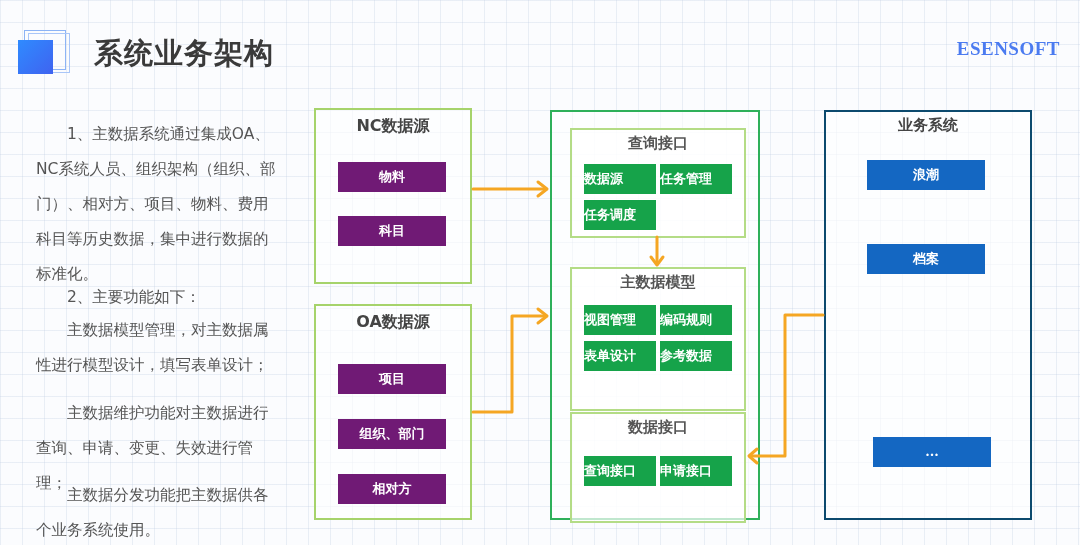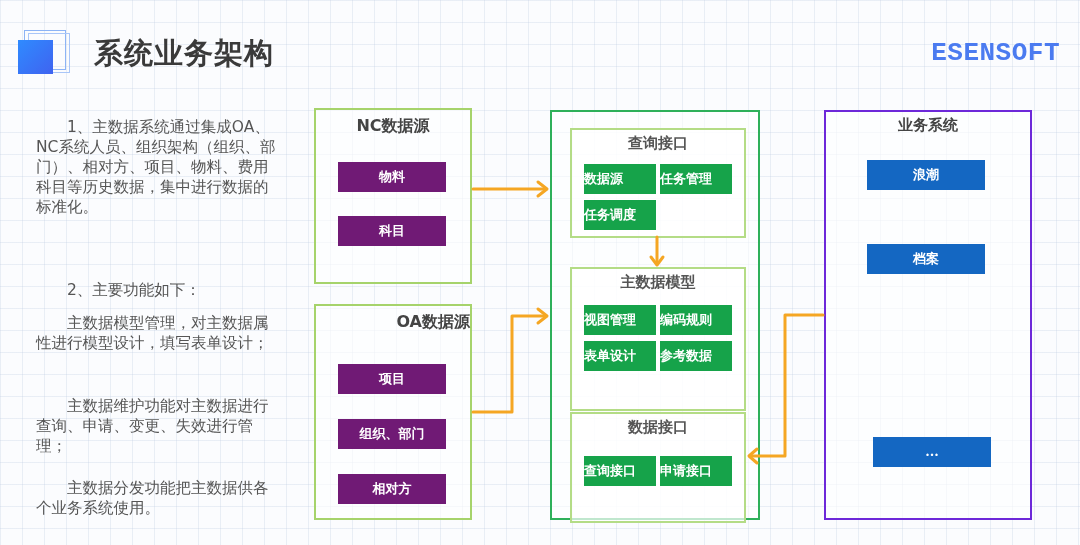--- a/index.html
+++ b/index.html
@@ -14,44 +14,44 @@
       background-size: 22px 22px;
     }
     .abs { position: absolute; }
 
     
     .logo-mark { left: 18px; top: 30px; width: 52px; height: 46px; }
     .logo-mark .back1 { position: absolute; left: 6px; top: 0; width: 42px; height: 40px; border: 1px solid #8db4f5; }
     .logo-mark .back2 { position: absolute; left: 10px; top: 3px; width: 42px; height: 40px; border: 1px solid #a9c6f8; }
     .logo-mark .front { position: absolute; left: 0; top: 10px; width: 35px; height: 34px; background: linear-gradient(135deg, #2f8bff 0%, #3f63f0 100%); }
     .page-title { left: 94px; top: 34px; font-size: 29px; font-weight: bold; color: #3a3a3a; letter-spacing: 1px; }
-    .brand { right: 20px; top: 38px; font-size: 26px; font-weight: bold; color: #4b7bf0; font-family: Liberation Mono, monospace; letter-spacing: 0.5px; }
+    .brand { right: 20px; top: 38px; font-size: 19px; font-weight: bold; color: #4b7bf0; font-family: Liberation Serif, serif; letter-spacing: 0.5px; }
 
     
-    .desc { left: 36px; width: 246px; font-size: 15.5px; color: #555; line-height: 20px; }
+    .desc { left: 36px; width: 246px; font-size: 15.5px; color: #555; line-height: 35px; }
     .desc p { text-indent: 2em; }
     .desc.p1 { top: 117px; }
     .desc.p2 { top: 280px; }
     .desc.p3 { top: 313px; }
     .desc.p4 { top: 396px; }
     .desc.p5 { top: 478px; }
 
     
     .src-box { border: 2px solid #a6d36b; background: rgba(255,255,255,0.6); }
     .src-title { position: absolute; left: 0; right: 0; text-align: center; font-weight: bold; font-size: 16px; color: #444; }
     .src-item { position: absolute; left: 22px; width: 108px; height: 30px; background: #701a75; color: #fff; font-size: 13px; font-weight: bold; text-align: center; line-height: 30px; font-family: "DejaVu Serif", serif; }
 
     
     .center-box { left: 550px; top: 110px; width: 210px; height: 410px; border: 2px solid #2eb05a; background: rgba(255,255,255,0.5); }
     .module { position: absolute; left: 18px; width: 176px; border: 2px solid #b4dc86; background: rgba(255,255,255,0.7); }
     .module-title { position: absolute; left: 0; right: 0; top: 4px; text-align: center; font-size: 15px; font-weight: bold; color: #555; font-family: "DejaVu Serif", serif; }
     .mod-btn { position: absolute; width: 72px; height: 30px; background: #16a34a; color: #fff; font-size: 13px; font-weight: bold; text-align: left; line-height: 30px; font-family: "DejaVu Serif", serif; }
 
     
-    .biz-box { left: 824px; top: 110px; width: 208px; height: 410px; border: 2px solid #6d28d9; background: rgba(255,255,255,0.6); }
+    .biz-box { left: 824px; top: 110px; width: 208px; height: 410px; border: 2px solid #0c4a6e; background: rgba(255,255,255,0.6); }
     .biz-title { position: absolute; left: 0; right: 0; top: 4px; text-align: center; font-size: 15px; font-weight: bold; color: #444; font-family: "DejaVu Serif", serif; }
     .biz-item { position: absolute; width: 118px; height: 30px; background: #1467c2; color: #fff; font-size: 13px; font-weight: bold; text-align: center; line-height: 30px; font-family: "DejaVu Serif", serif; }
 
     svg.arrows { position: absolute; left: 0; top: 0; width: 1080px; height: 545px; pointer-events: none; }
   </style>
 </head>
 <body>
 
 <div class="abs logo-mark">
   <div class="back1"></div>
@@ -77,21 +77,21 @@
     <p>主数据分发功能把主数据供各个业务系统使用。</p>
   </div>
 
 <div class="abs src-box" style="left:314px; top:108px; width:158px; height:176px;">
   <div class="src-title" style="top:6px;">NC数据源</div>
   <div class="src-item" style="top:52px;">物料</div>
   <div class="src-item" style="top:106px;">科目</div>
 </div>
 
 <div class="abs src-box" style="left:314px; top:304px; width:158px; height:216px;">
-  <div class="src-title" style="top:6px;text-align:right;">OA数据源</div>
+  <div class="src-title" style="top:6px;">OA数据源</div>
   <div class="src-item" style="top:58px;">项目</div>
   <div class="src-item" style="top:113px;">组织、部门</div>
   <div class="src-item" style="top:168px;">相对方</div>
 </div>
 
 <div class="abs center-box">
   <div class="module" style="top:16px; height:110px;">
     <div class="module-title">查询接口</div>
     <div class="mod-btn" style="left:12px; top:34px;">数据源</div>
     <div class="mod-btn" style="left:88px; top:34px;">任务管理</div>

